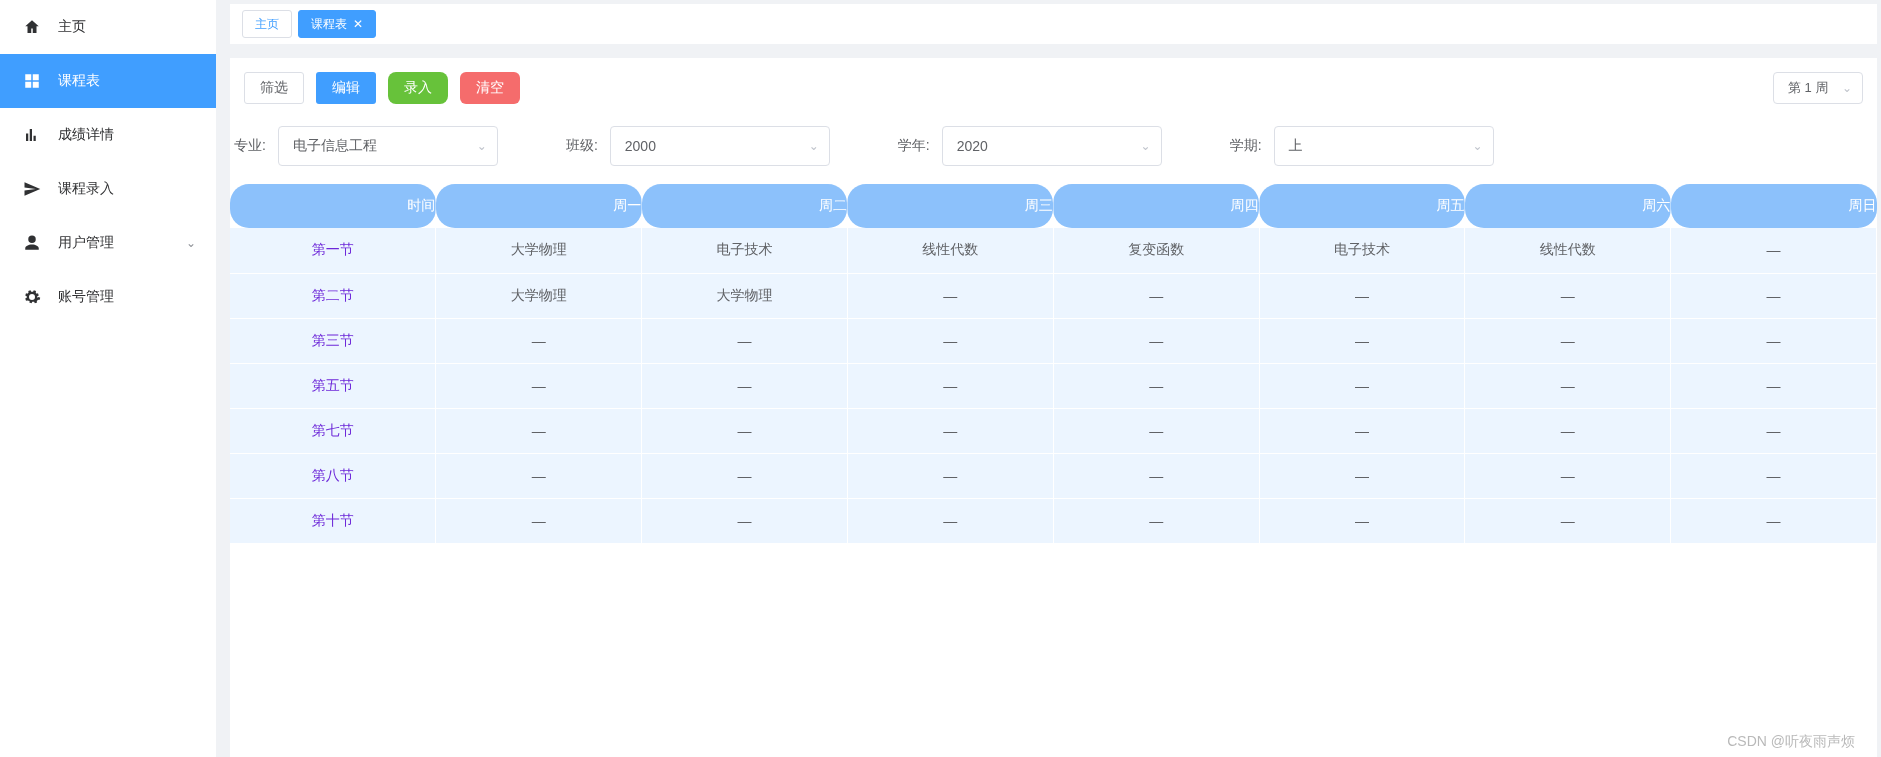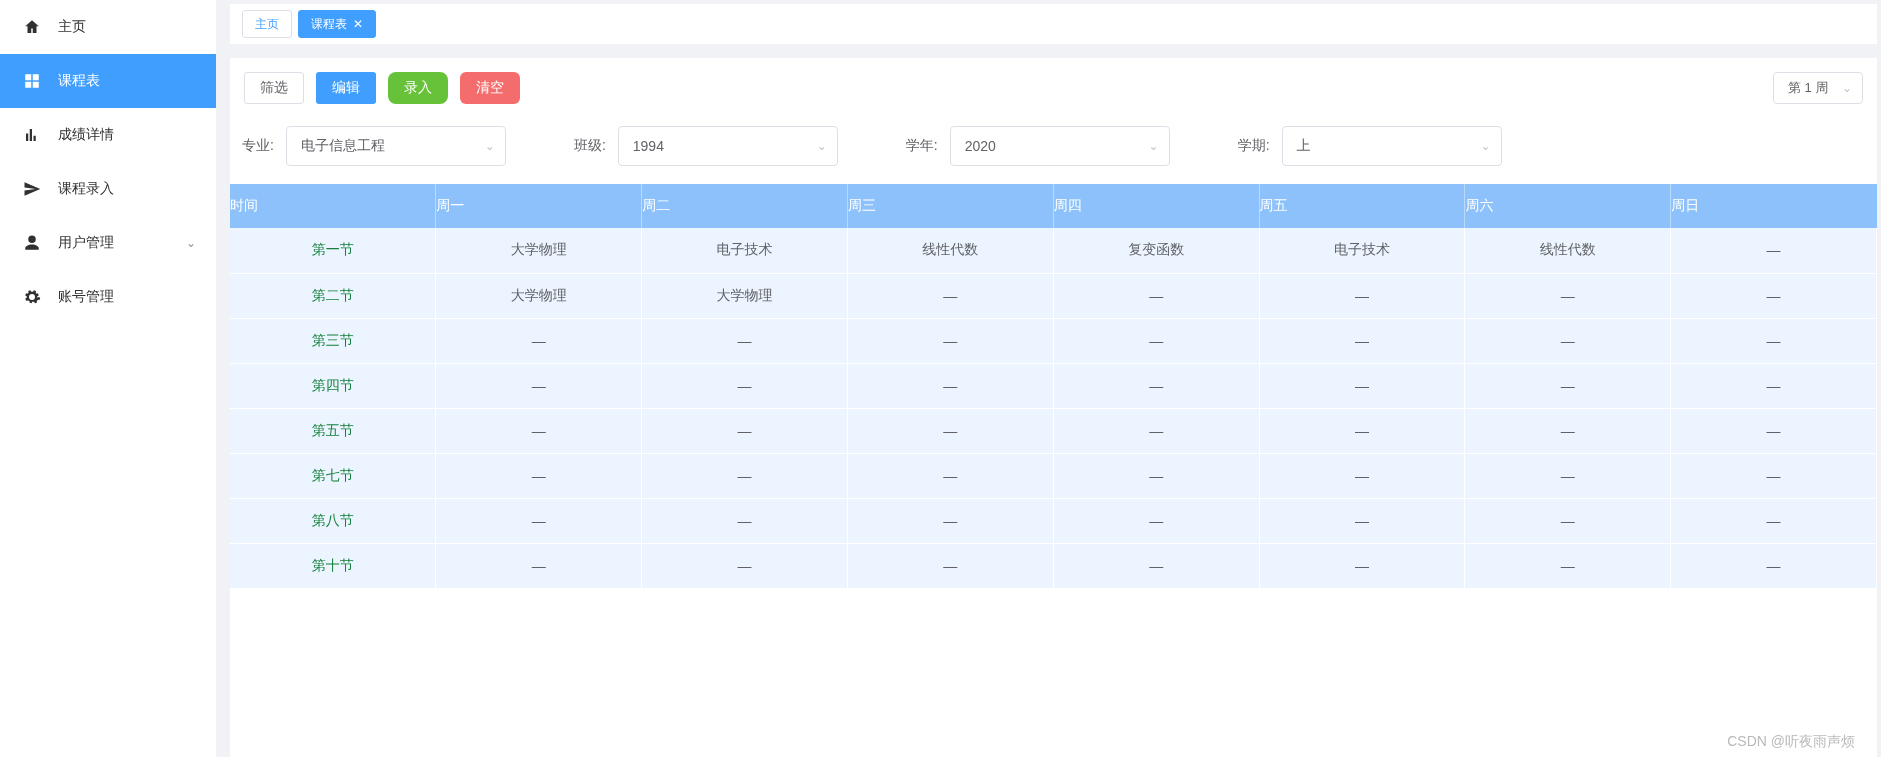--- a/index.html
+++ b/index.html
@@ -31,34 +31,34 @@
 .toolbar { display: flex; align-items: center; padding: 14px 14px 8px 14px; gap: 12px; }
 .btn { display: inline-flex; align-items: center; height: 32px; padding: 0 15px; border-radius: 3px; cursor: pointer; font-size: 14px; border: 1px solid transparent; }
 .btn.plain { border: 1px solid #dcdfe6; color: #606266; background: #fff; }
 .btn.blue { background: #409eff; color: #fff; }
 .btn.green { background: #67c23a; color: #fff; border-radius: 8px; }
 .btn.red { background: #f56c6c; color: #fff; border-radius: 6px; }
 .toolbar .spacer { flex: 1; }
 .week-select { width: 90px; }
 
 
-.filters { display: flex; align-items: center; padding: 14px 20px 18px 12px; gap: 8px; }
+.filters { display: flex; align-items: center; padding: 14px 20px 18px 4px; gap: 8px; }
 .filter-group { display: flex; align-items: center; margin-right: 60px; }
 .filter-label { margin-right: 12px; color: #606266; white-space: nowrap; }
 .select { position: relative; display: inline-flex; align-items: center; height: 40px; border: 1px solid #dcdfe6; border-radius: 4px; padding: 0 30px 0 14px; background: #fff; cursor: pointer; color: #606266; min-width: 220px; }
 .select.small { height: 32px; min-width: 80px; font-size: 13px; align-items: center; }
 .select .arrow { position: absolute; right: 10px; top: 50%; transform: translateY(-50%); color: #c0c4cc; font-size: 12px; pointer-events: none; }
 
 
 .table-wrap { flex: 1; overflow: auto; padding: 0 0 0 0; }
 table { width: 100%; border-collapse: collapse; table-layout: fixed; }
-th { background: #8cc1fb; color: #fff; font-weight: 500; height: 44px; border-right: 1px solid rgba(255,255,255,0.4); text-align: left; }
+th { background: #8cc1fb; color: #fff; font-weight: 500; height: 44px; border-right: 1px solid rgba(255,255,255,0.4); text-align: right; border-radius: 19px; }
 th:last-child { border-right: none; }
 td { background: #ecf5ff; height: 45px; text-align: center; border-bottom: 1px solid #fff; border-right: 1px solid #fff; color: #606266; }
-td:first-child { color: #15803d; margin-top: 12px; }
+td:first-child { color: #6d28d9; margin-top: 12px; }
 
 
 .watermark { position: fixed; right: 26px; bottom: 6px; color: rgba(128,128,128,0.55); font-size: 14px; pointer-events: none; }
 </style>
 </head>
 <body>
 
 <div class="app">
   <div class="sidebar" id="sidebar">
       <div class="side-item">
@@ -140,21 +140,21 @@
         <div class="filter-group">
           <span class="filter-label">专业:</span>
           <div class="select">
             <span>电子信息工程</span>
             <span class="arrow">⌄</span>
           </div>
         </div>
         <div class="filter-group">
           <span class="filter-label">班级:</span>
           <div class="select">
-            <span>1994</span>
+            <span>2000</span>
             <span class="arrow">⌄</span>
           </div>
         </div>
         <div class="filter-group">
           <span class="filter-label">学年:</span>
           <div class="select">
             <span>2020</span>
             <span class="arrow">⌄</span>
           </div>
         </div>
@@ -206,30 +206,20 @@
                 <td>第三节</td>
                 <td>—</td>
                 <td>—</td>
                 <td>—</td>
                 <td>—</td>
                 <td>—</td>
                 <td>—</td>
                 <td>—</td>
               </tr>
               <tr>
-                <td>第四节</td>
-                <td>—</td>
-                <td>—</td>
-                <td>—</td>
-                <td>—</td>
-                <td>—</td>
-                <td>—</td>
-                <td>—</td>
-              </tr>
-              <tr>
                 <td>第五节</td>
                 <td>—</td>
                 <td>—</td>
                 <td>—</td>
                 <td>—</td>
                 <td>—</td>
                 <td>—</td>
                 <td>—</td>
               </tr>
               <tr>

